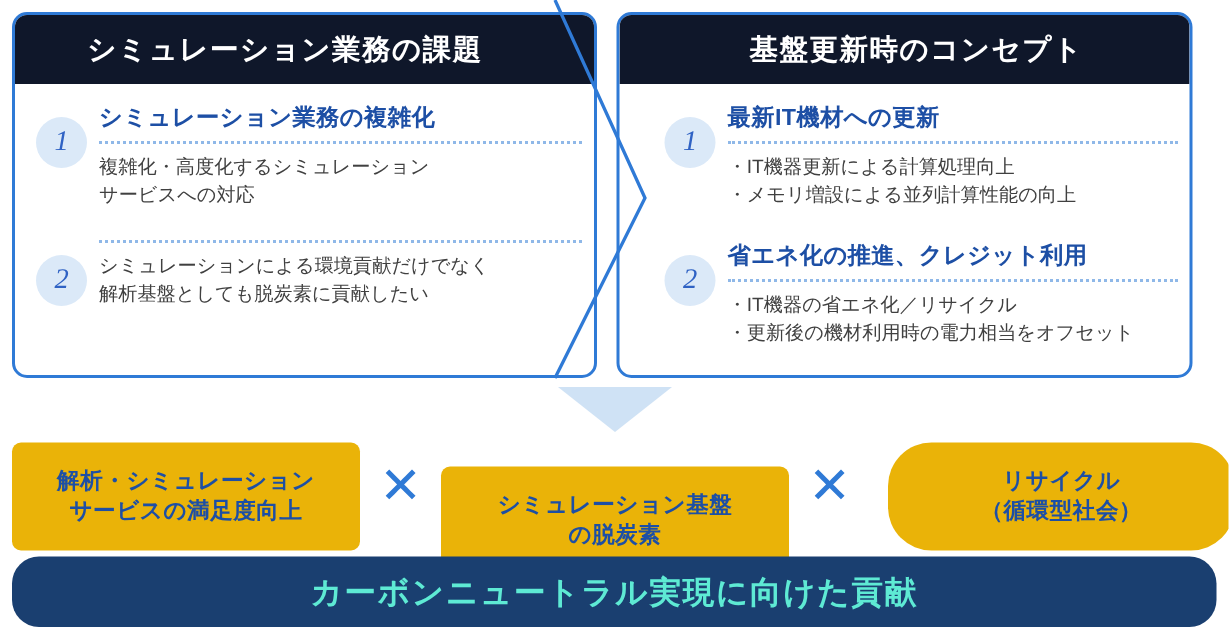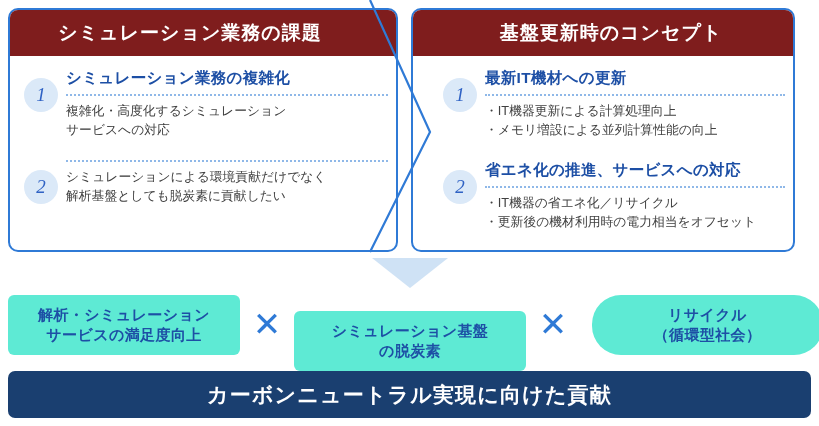--- a/index.html
+++ b/index.html
@@ -26,21 +26,21 @@
     box-sizing: border-box;
     overflow: hidden;
   }
   #panel-left  { left: 8px;   width: 390px; }
   #panel-right { left: 411px; width: 384px; }
 
   .panel-header {
     position: absolute;
     left: 0; right: 0; top: 0;
     height: 46px;
-    background: #7f1d1d;
+    background: #0f172a;
     color: #ffffff;
     font-size: 19px;
     font-weight: bold;
     letter-spacing: 1px;
     display: flex;
     align-items: center;
     justify-content: center;
   }
   #panel-left .panel-header  { padding-right: 26px; }
   #panel-right .panel-header { padding-left: 16px; }
@@ -108,22 +108,22 @@
   #down-arrow {
     position: absolute;
     left: 368px; top: 256px;
     width: 84px; height: 34px;
   }
 
   
   .factor-box {
     position: absolute;
     top: 295px;
-    height: 60px;
-    background: #5eead4;
+    height: 72px;
+    background: #eab308;
     border-radius: 6px;
     display: flex;
     align-items: center;
     justify-content: center;
     text-align: center;
     color: #1d4fa5;
     font-size: 15px;
     font-weight: bold;
     line-height: 1.35;
     letter-spacing: 0.4px;
@@ -149,25 +149,25 @@
   }
   #x-sep-1 { left: 240px; }
   #x-sep-2 { left: 526px; }
 
   
   #bottom-banner {
     position: absolute;
     left: 8px; top: 371px;
     width: 803px; height: 47px;
     background: #1a3f70;
-    border-radius: 7px;
-    display: flex;
-    align-items: center;
-    justify-content: center;
-    color: #ffffff;
+    border-radius: 18px;
+    display: flex;
+    align-items: center;
+    justify-content: center;
+    color: #5eead4;
     font-size: 21px;
     font-weight: bold;
     letter-spacing: 1.2px;
     box-sizing: border-box;
   }
 </style>
 </head>
 <body>
 
 <div class="panel" id="panel-left">
@@ -206,21 +206,21 @@
         <div class="entry-title">最新IT機材への更新</div>
         <div class="entry-rule"></div>
         <div class="entry-desc">・IT機器更新による計算処理向上
 ・メモリ増設による並列計算性能の向上</div>
       </div>
     </div>
 
     <div class="entry entry-2">
       <div class="badge">2</div>
       <div class="entry-text">
-        <div class="entry-title">省エネ化の推進、サービスへの対応</div>
+        <div class="entry-title">省エネ化の推進、クレジット利用</div>
         <div class="entry-rule"></div>
         <div class="entry-desc">・IT機器の省エネ化／リサイクル
 ・更新後の機材利用時の電力相当をオフセット</div>
       </div>
     </div>
 
   </div>
 </div>
 
 <svg id="chevron-divider" viewBox="0 0 120 260">

